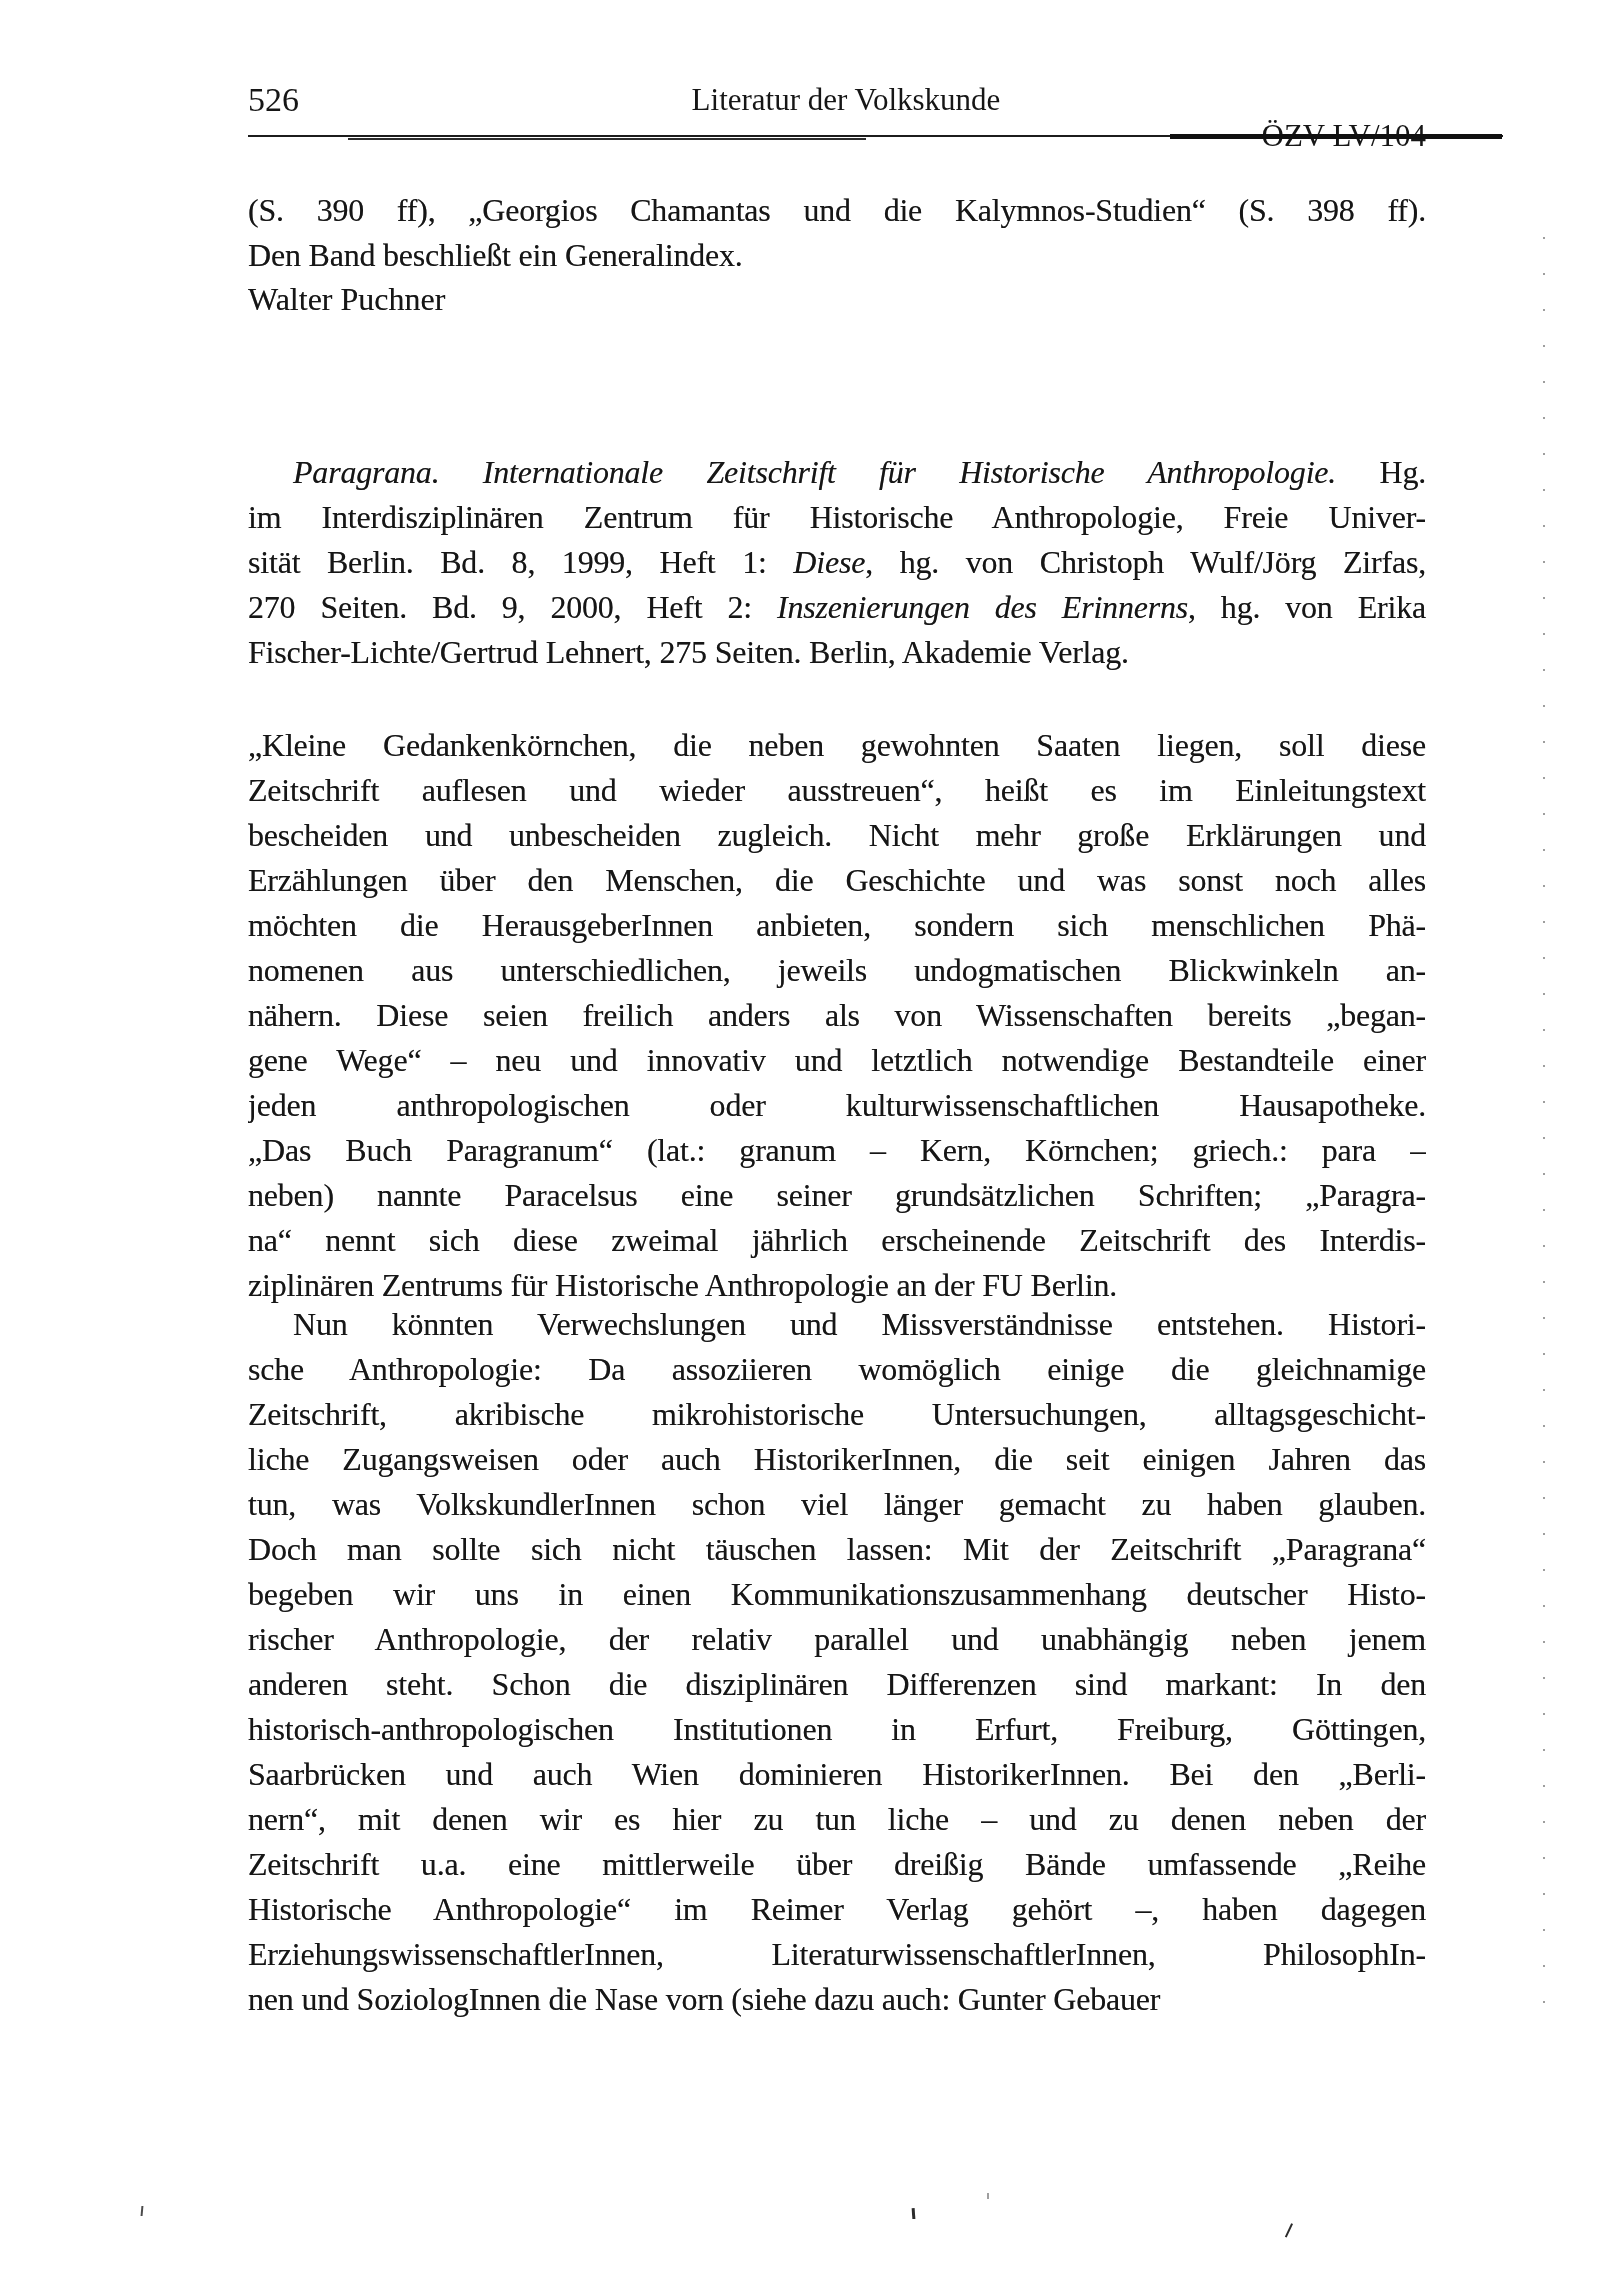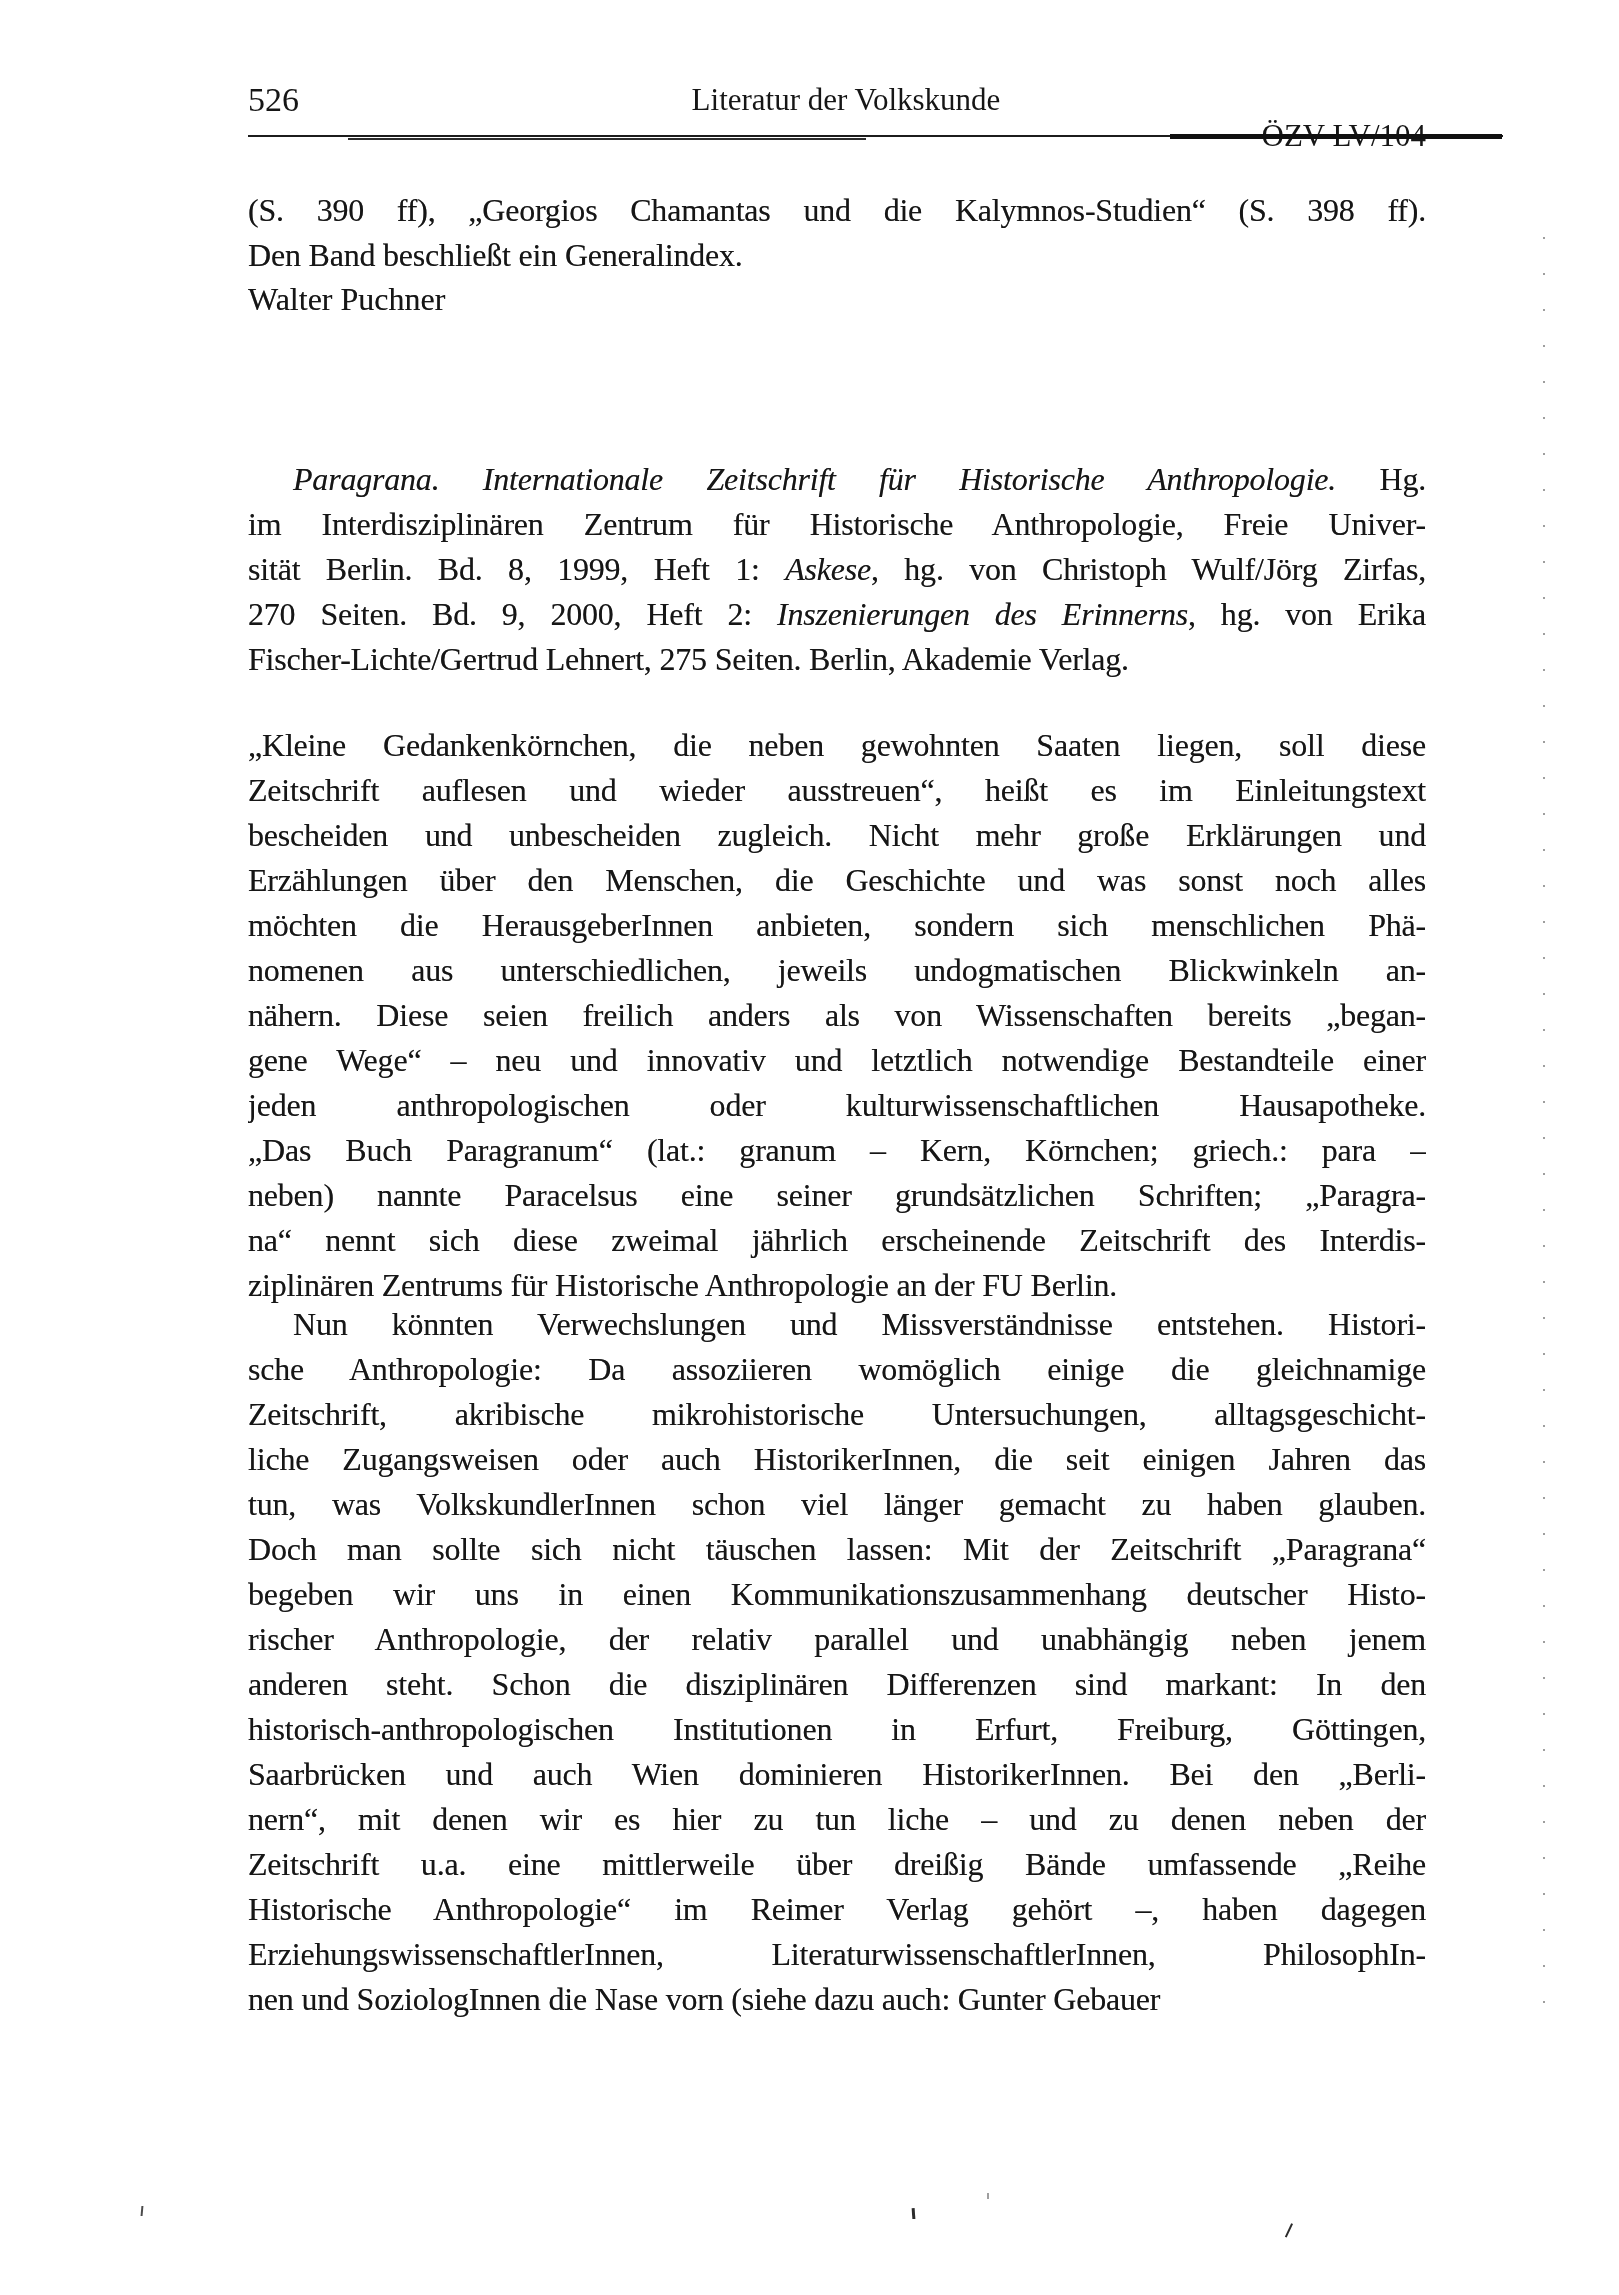--- a/index.html
+++ b/index.html
@@ -42,21 +42,21 @@
   .block .ln.last{text-align-last:left;}
   .block .ln.indent{padding-left:45px;}
   .it{font-style:italic;}
 
   .b-review-end{top:188px;}
   .b-signature{
     position:absolute;left:248px;top:277px;width:1178px;
     font-size:32px;line-height:45px;
     text-shadow:0 0 0.5px rgba(0,0,0,0.5);
   }
-  .b-citation{top:450px;margin-top:7px;}
+  .b-citation{top:450px;}
   .b-body1{top:723px;}
   .b-body2{top:1302px;}
 
   
   .edge-dots{
     position:absolute;left:1543px;top:237px;width:1.6px;height:1766px;
     background:repeating-linear-gradient(to bottom,rgba(0,0,0,0.38) 0 1.6px,transparent 1.6px 36px);
   }
   .speck{position:absolute;background:#2b2b2b;}
   .speck1{left:141px;top:2206px;width:2.4px;height:9.7px;transform:rotate(5deg);opacity:.85;}
@@ -81,21 +81,21 @@
   <div class="block b-review-end">
       <div class="ln"><span>(S. 390 ff), „Georgios Chamantas und die Kalymnos-Studien“ (S. 398 ff).</span></div>
       <div class="ln last"><span>Den Band beschließt ein Generalindex.</span></div>
     </div>
 
   <div class="b-signature">Walter Puchner</div>
 
   <div class="block b-citation">
       <div class="ln indent"><span class="it">Paragrana. Internationale Zeitschrift für Historische Anthropologie.</span><span> Hg.</span></div>
       <div class="ln"><span>im Interdisziplinären Zentrum für Historische Anthropologie, Freie Univer-</span></div>
-      <div class="ln"><span>sität Berlin. Bd. 8, 1999, Heft 1: </span><span class="it">Askese</span><span>, hg. von Christoph Wulf/Jörg Zirfas,</span></div>
+      <div class="ln"><span>sität Berlin. Bd. 8, 1999, Heft 1: </span><span class="it">Diese</span><span>, hg. von Christoph Wulf/Jörg Zirfas,</span></div>
       <div class="ln"><span>270 Seiten. Bd. 9, 2000, Heft 2: </span><span class="it">Inszenierungen des Erinnerns</span><span>, hg. von Erika</span></div>
       <div class="ln last"><span>Fischer-Lichte/Gertrud Lehnert, 275 Seiten. Berlin, Akademie Verlag.</span></div>
     </div>
 
   <div class="block b-body1">
       <div class="ln"><span>„Kleine Gedankenkörnchen, die neben gewohnten Saaten liegen, soll diese</span></div>
       <div class="ln"><span>Zeitschrift auflesen und wieder ausstreuen“, heißt es im Einleitungstext</span></div>
       <div class="ln"><span>bescheiden und unbescheiden zugleich. Nicht mehr große Erklärungen und</span></div>
       <div class="ln"><span>Erzählungen über den Menschen, die Geschichte und was sonst noch alles</span></div>
       <div class="ln"><span>möchten die HerausgeberInnen anbieten, sondern sich menschlichen Phä-</span></div>

